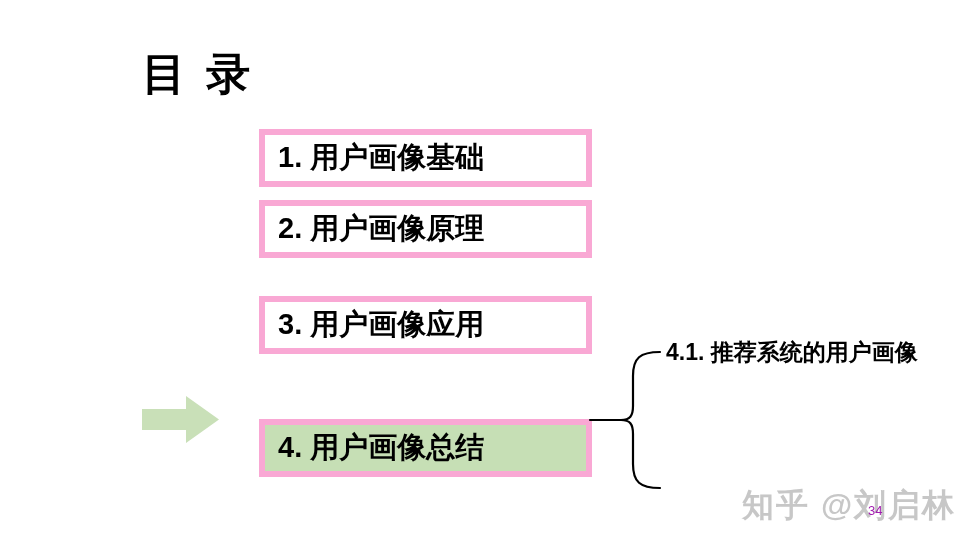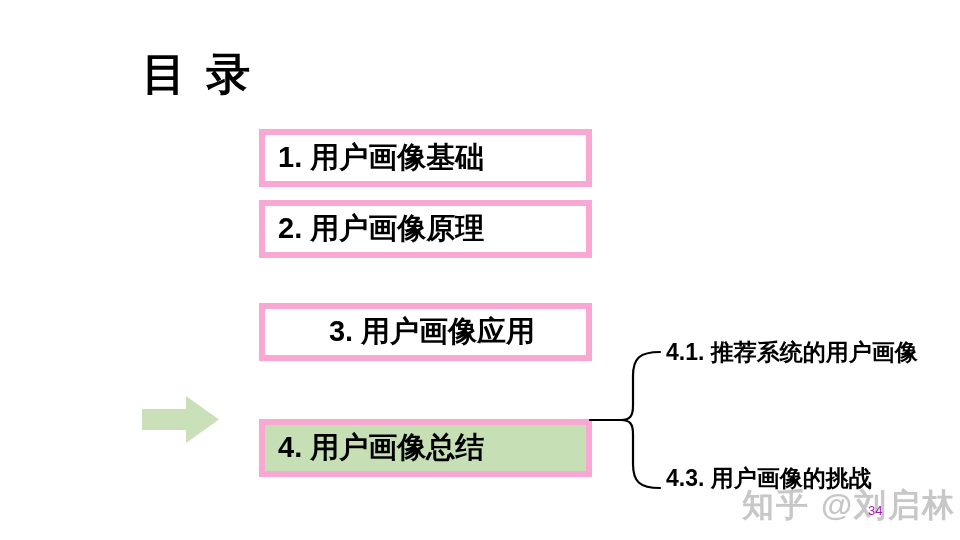--- a/index.html
+++ b/index.html
@@ -36,21 +36,21 @@
     display: flex;
     align-items: center;
     padding-left: 13px;
     font-size: 29px;
     font-weight: 800;
     color: #000000;
     white-space: nowrap;
   }
   .toc-box-1 { top: 129px; }
   .toc-box-2 { top: 200px; }
-  .toc-box-3 { top: 303px; justify-content: center; }
+  .toc-box-3 { top: 296px; }
   .toc-box-4 { top: 390px; }
   .arrow-svg {
     position: absolute;
     left: 142px;
     top: 396px;
     width: 78px;
     height: 48px;
   }
   .brace-svg {
     position: absolute;
@@ -119,19 +119,18 @@
   </svg>
 
   <svg class="brace-svg" viewBox="0 0 84 152">
     <path d="M2,76 L33,76" fill="none" stroke-width="2.2" stroke-linecap="round" stroke="#000000"></path>
     <path d="M72,8 C52,8 45,14 45,32 L45,62 C45,72 42,76 33,76 C42,76 45,80 45,90 L45,120 C45,138 52,144 72,144" fill="none" stroke-width="2.2" stroke-linecap="round" stroke-linejoin="round" stroke="#000000"></path>
   </svg>
 
   <div class="sub-item sub-item-1">4.1. 推荐系统的用户画像</div>
 
 
-  <div class="sub-item sub-item-3">4.3. 用户画像的挑战</div>
 
   <div class="watermark" style="color: rgb(181, 181, 181);">知乎 @刘启林</div>
 
   <div class="page-number" style="color: #a21caf;">34</div>
 
 </div>
 
 </body></html>

